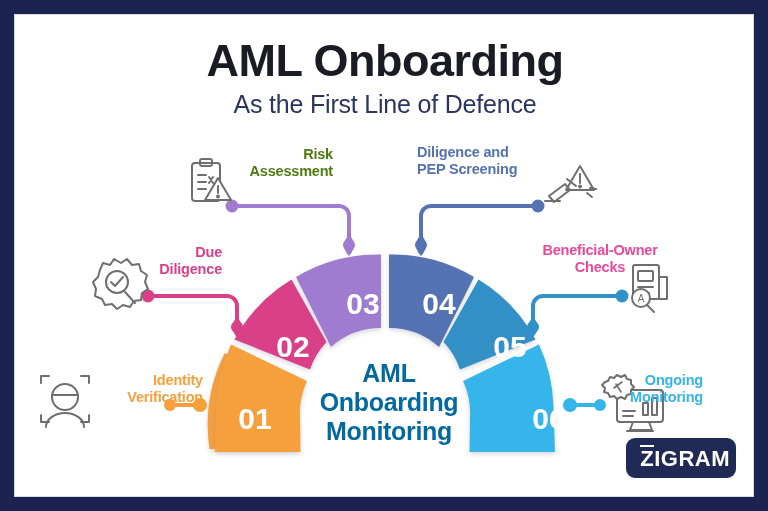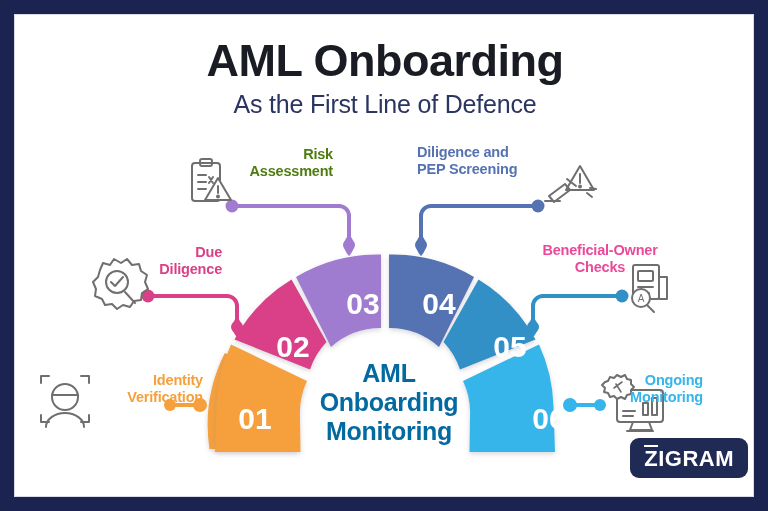--- a/index.html
+++ b/index.html
@@ -43,23 +43,23 @@
     font-size:25px;font-weight:bold;color:#0369a1;line-height:1.16;
     letter-spacing:-0.3px;
   }
   
   .lbl{
     position:absolute;font-size:14.5px;font-weight:bold;line-height:1.14;
     letter-spacing:-0.2px;white-space:pre-line;
   }
   
   .logo{
-    position:absolute;right:5px;bottom:18px;
+    position:absolute;right:17px;bottom:18px;
     background:#1f2a55;border-radius:9px;
-    padding:7px 14px 8px 14px;
+    padding:7px 6px 8px 14px;
   }
   .logo-txt{
     color:#ffffff;font-size:22px;font-weight:bold;letter-spacing:0.5px;
     line-height:1;display:inline-block;
   }
   .logo-z{border-top:2px solid #ffffff;padding-top:1px;display:inline-block;}
 </style>
 </head>
 <body>
 

